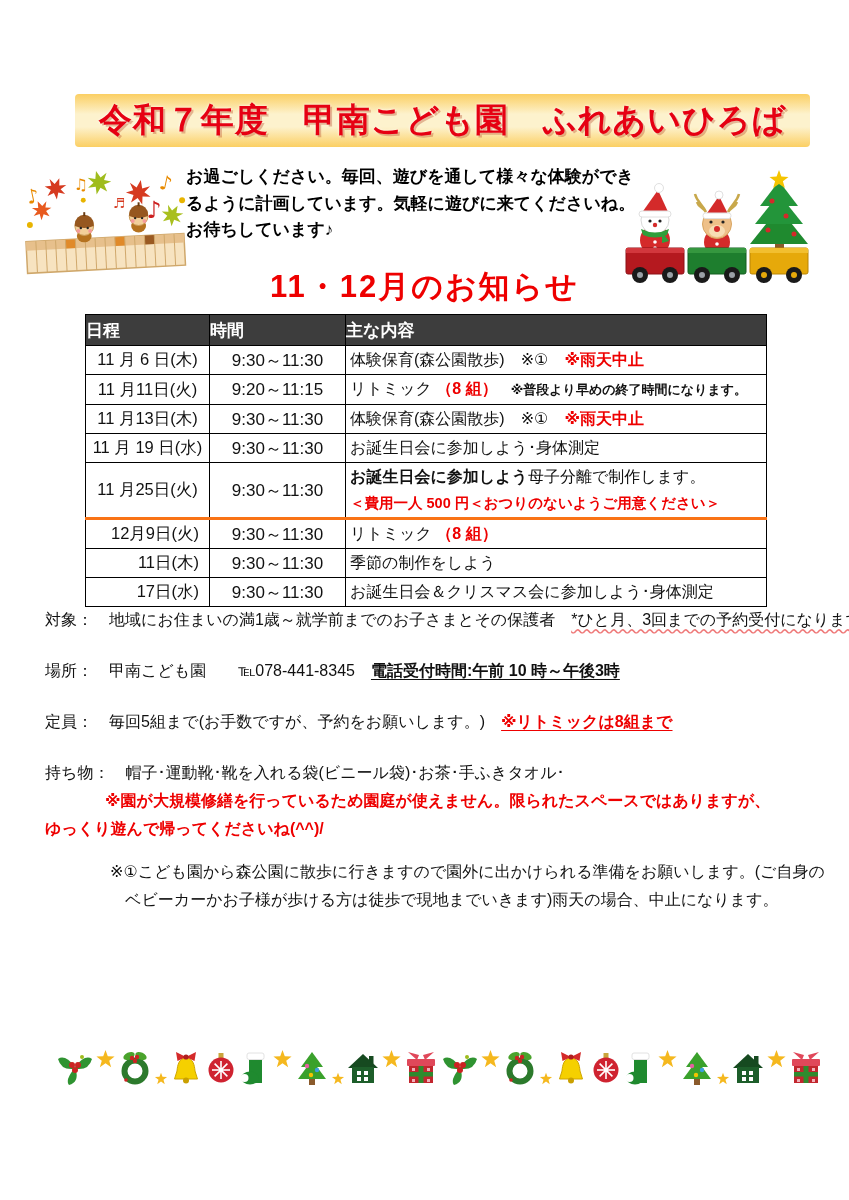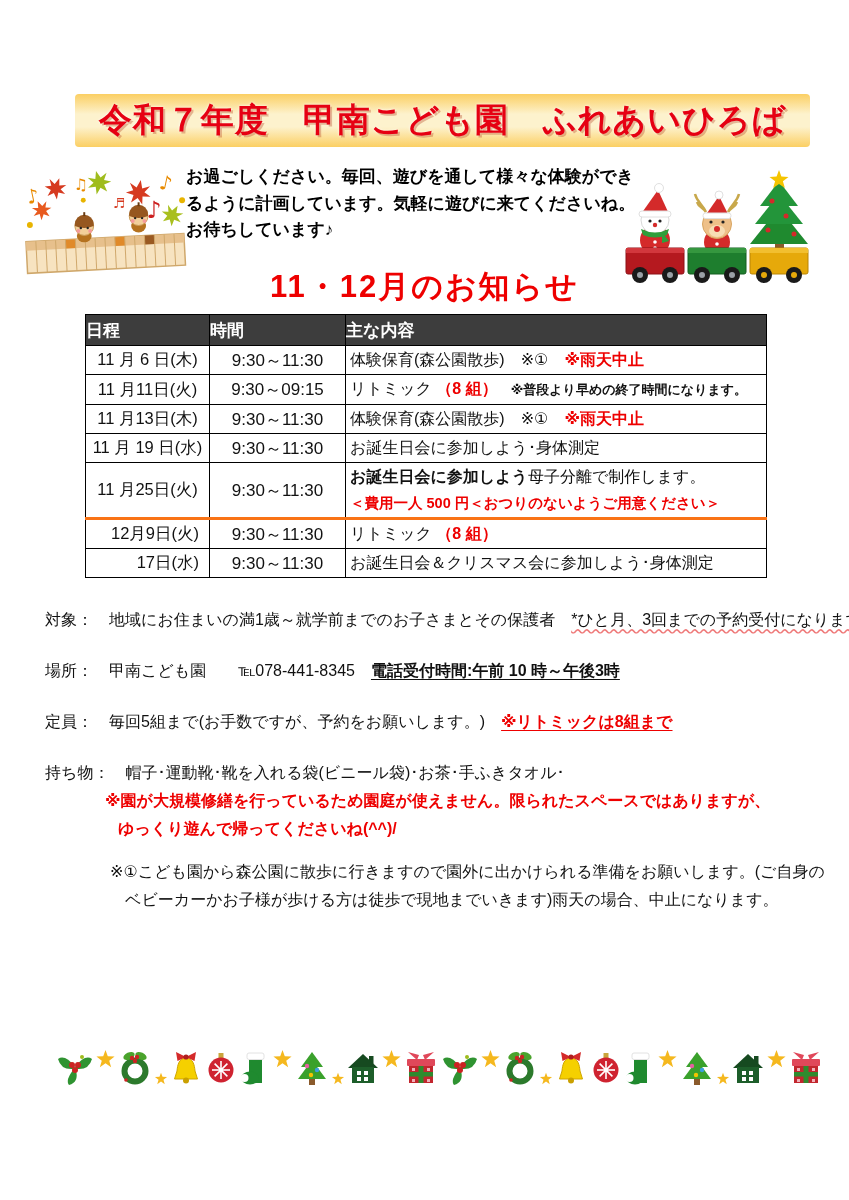--- a/index.html
+++ b/index.html
@@ -68,21 +68,21 @@
   .seg-rbu{color:var(--bright-red);font-weight:bold;text-decoration:underline;text-underline-offset:3px;}
   .seg-uw{text-decoration:underline;text-decoration-style:wavy;text-decoration-color:#ef7a7a;text-underline-offset:3px;}
   
   .info{position:absolute;left:45px;top:606px;width:775px;font-size:16px;line-height:28px;}
   .para{white-space:nowrap;}
   .p-place{margin-top:23px;}
   .p-address{margin-left:57px;}
   .p-capacity{margin-top:23px;}
   .p-items{margin-top:23px;}
   .p-repair-note-1{margin-left:60px;}
-  .p-repair-note-2{margin-left:73px;}
+  .p-repair-note-2{}
   .p-walk-note-1{margin-top:15px;margin-left:65px;}
   .p-walk-note-2{margin-left:80px;}
   
   .xmas-border{
     position:absolute;left:55px;top:1036px;width:740px;height:64px;
     display:flex;align-items:center;justify-content:space-between;
   }
   .xmas-border svg{flex:0 0 auto;}
   .xmas-border svg[data-icon="star"]{transform:translateY(-9px);}
   .xmas-border svg[data-icon="small-star"]{transform:translateY(11px);}
@@ -253,21 +253,21 @@
     <tbody>
         <tr>
           <td class="c-date">11 月 6 日(木)</td>
           <td class="c-time">9:30～11:30</td>
           <td class="c-content">
             <div class="cline"><span class="seg-n">体験保育(森公園散歩)　※①　</span><span class="seg-rb">※雨天中止</span></div>
           </td>
         </tr>
         <tr>
           <td class="c-date">11 月11日(火)</td>
-          <td class="c-time">9:30～09:15</td>
+          <td class="c-time">9:20～11:15</td>
           <td class="c-content">
             <div class="cline"><span class="seg-n">リトミック </span><span class="seg-rb">（8 組）</span><span class="seg-bs">　※普段より早めの終了時間になります。</span></div>
           </td>
         </tr>
         <tr>
           <td class="c-date">11 月13日(木)</td>
           <td class="c-time">9:30～11:30</td>
           <td class="c-content">
             <div class="cline"><span class="seg-n">体験保育(森公園散歩)　※①　</span><span class="seg-rb">※雨天中止</span></div>
           </td>
@@ -285,20 +285,27 @@
           <td class="c-content">
             <div class="cline"><span class="seg-b">お誕生日会に参加しよう</span><span class="seg-n">母子分離で制作します。</span></div>
             <div class="cline"><span class="seg-rbs">＜費用一人 500 円＜おつりのないようご用意ください＞</span></div>
           </td>
         </tr>
         <tr class="sect">
           <td class="c-date right">12月9日(火)</td>
           <td class="c-time">9:30～11:30</td>
           <td class="c-content">
             <div class="cline"><span class="seg-n">リトミック </span><span class="seg-rb">（8 組）</span></div>
+          </td>
+        </tr>
+        <tr>
+          <td class="c-date right">11日(木)</td>
+          <td class="c-time">9:30～11:30</td>
+          <td class="c-content">
+            <div class="cline"><span class="seg-n">季節の制作をしよう</span></div>
           </td>
         </tr>
         <tr>
           <td class="c-date right">17日(水)</td>
           <td class="c-time">9:30～11:30</td>
           <td class="c-content">
             <div class="cline"><span class="seg-n">お誕生日会＆クリスマス会に参加しよう･身体測定</span></div>
           </td>
         </tr>
       </tbody>

